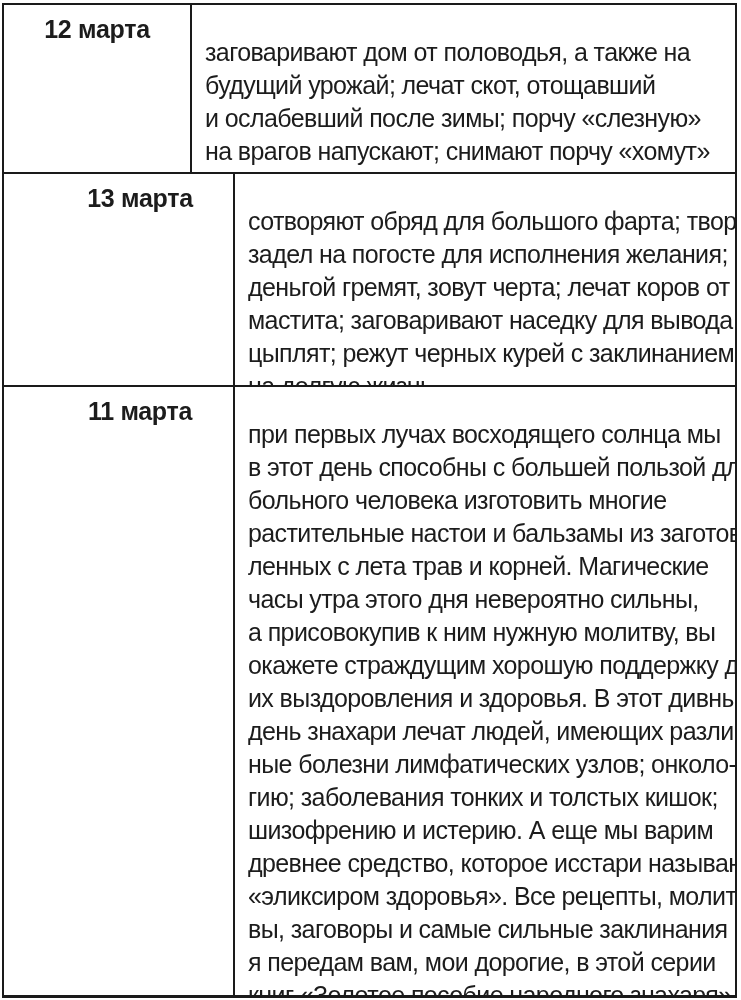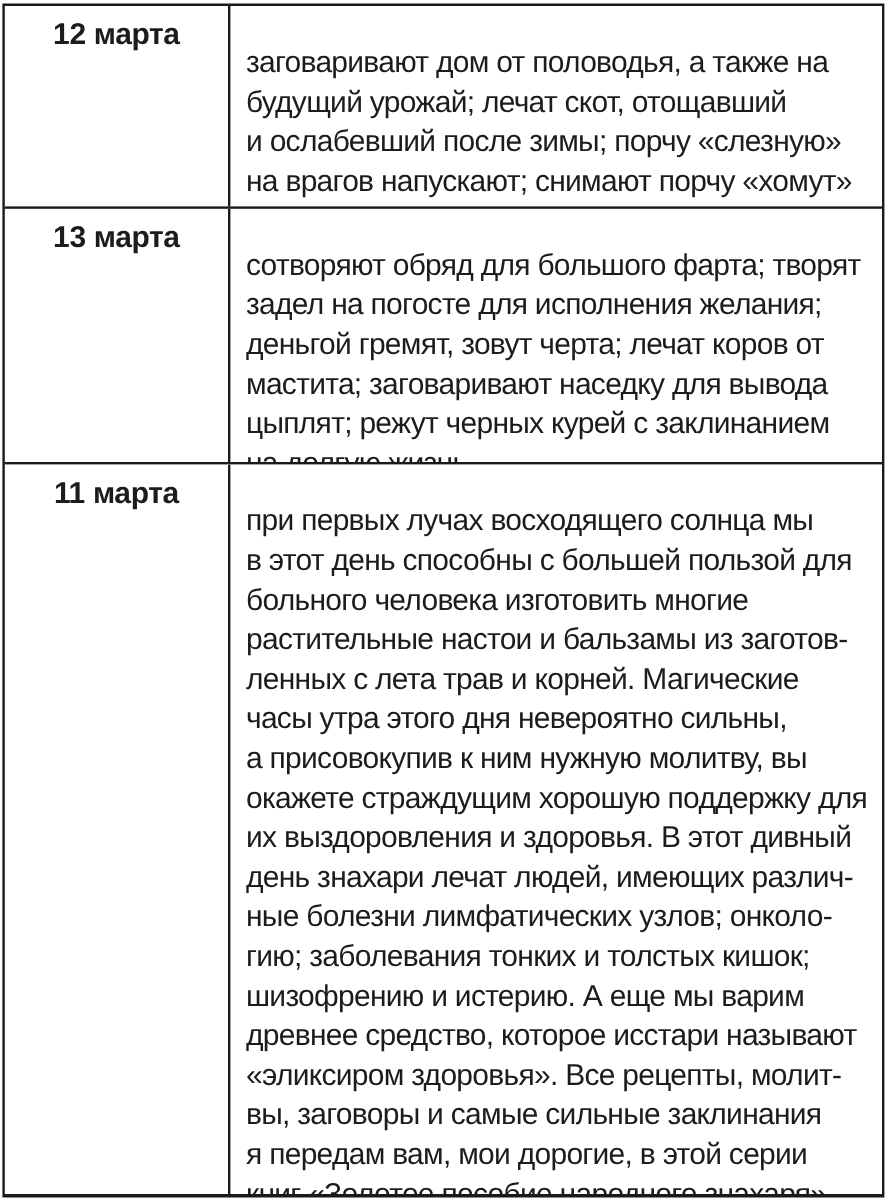--- a/index.html
+++ b/index.html
@@ -28,20 +28,21 @@
     grid-template-rows: 167px 213px 1fr;
     background: #ffffff;
   }
   .table-row {
     display: grid;
     grid-template-columns: 188px 1fr;
     overflow: hidden;
   }
   .table-row + .table-row {
     border-top: 2px solid #1a1a1a;
+    padding-left: 43px;
   }
   .date-cell {
     border-right: 2px solid #1a1a1a;
     padding-top: 8px;
     text-align: center;
     font-weight: bold;
     font-size: 25px;
     letter-spacing: -0.3px;
     line-height: 33px;
     white-space: pre;

